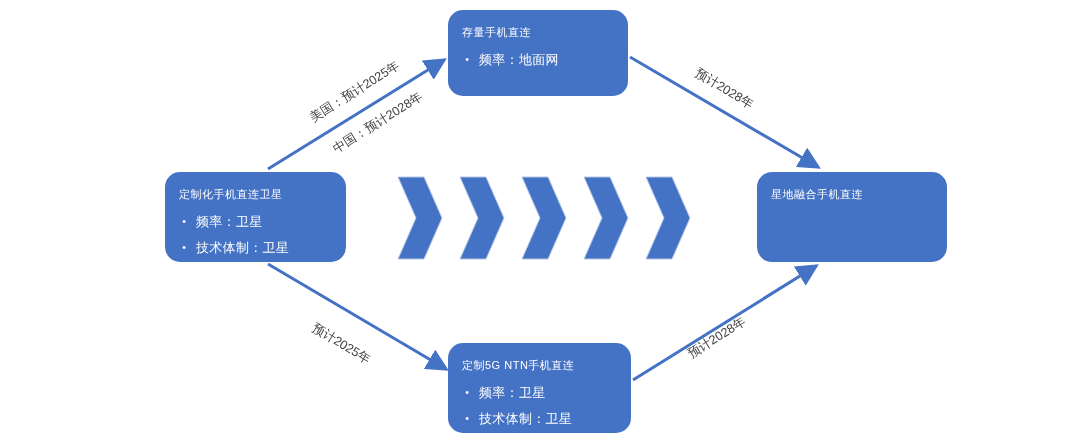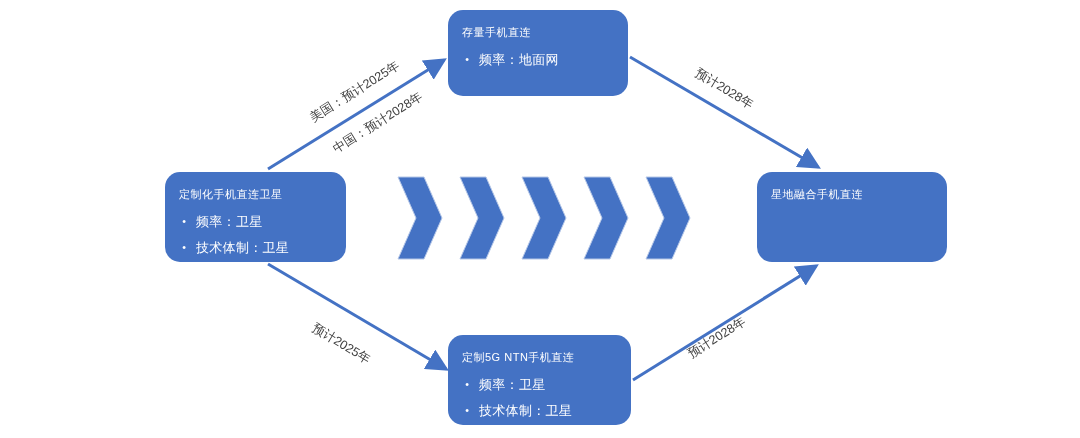--- a/index.html
+++ b/index.html
@@ -9,21 +9,21 @@
   }
   .layer { position:absolute; left:0; top:0; width:1080px; height:438px; }
 
   .node {
     position:absolute; background:#4472C4; border-radius:15px;
     color:#ffffff; box-sizing:border-box; padding:9px 8px 0 14px;
   }
   .node-top    { left:448px; top:10px;  width:180px; height:86px; }
   .node-left   { left:165px; top:172px; width:181px; height:90px; }
   .node-right  { left:728px; top:172px; width:190px; height:90px;margin-left:29px; }
-  .node-bottom { left:448px; top:335px; width:183px; height:90px; }
+  .node-bottom { left:448px; top:343px; width:183px; height:90px; }
 
   .node-title { font-size:11px; line-height:26px; letter-spacing:0.5px; white-space:nowrap; }
   .node ul { list-style:none; margin:2px 0 0 0; padding:0; }
   .node li {
     font-size:13px; line-height:26px; padding-left:17px;
     position:relative; white-space:nowrap; letter-spacing:0.3px;font-family:Liberation Serif, serif;
   }
   .node li::before { content:"\2022"; position:absolute; left:3px; font-size:12px; }
 
   .edge-label {

